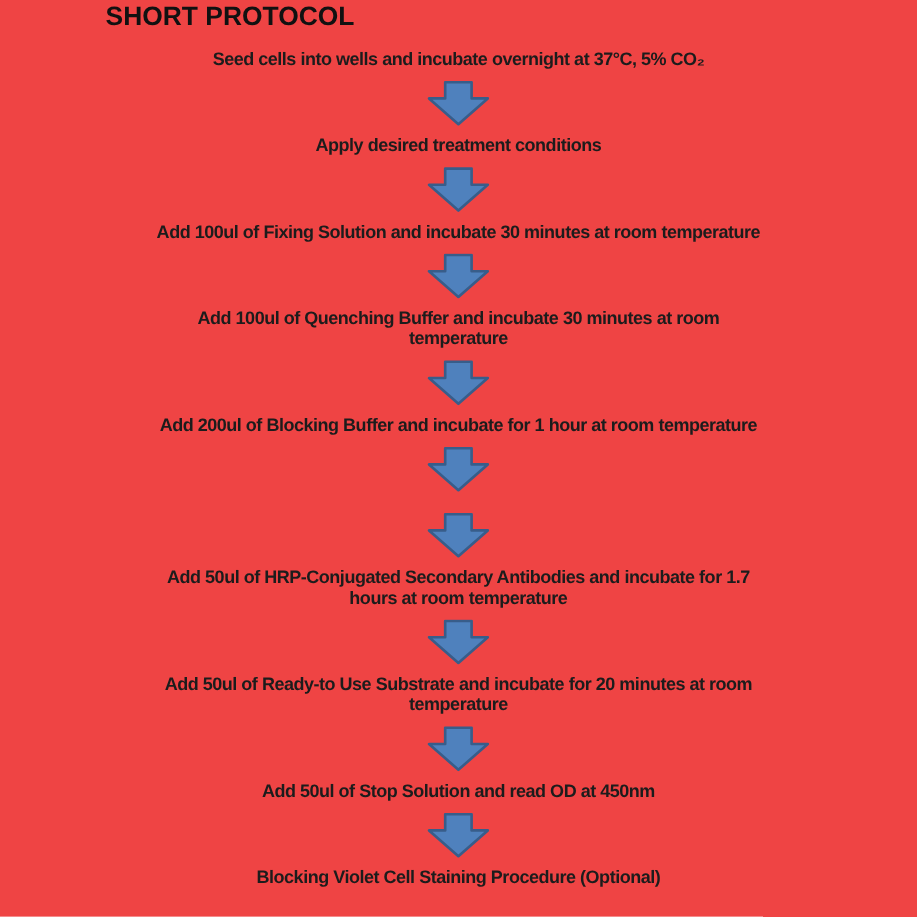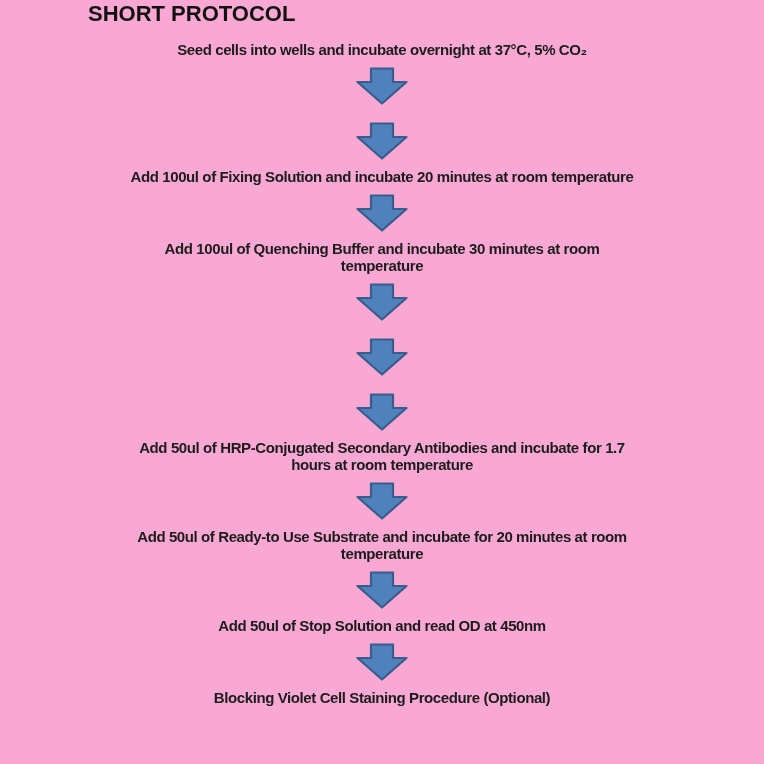--- a/index.html
+++ b/index.html
@@ -10,21 +10,21 @@
   }
   * { margin: 0; padding: 0; box-sizing: border-box; }
   html, body { background: #ffffff; }
   body {
     font-family: "Liberation Sans", "DejaVu Sans", sans-serif;
   }
   .page {
     position: relative;
     width: 764px;
     height: 764px;
-    background: #f9a8d4;
+    background: #ef4444;
     overflow: hidden;
   }
   .title {
     position: absolute;
     left: 88px;
     top: 1px;
     font-size: 22px;
     line-height: 26px;
     font-weight: bold;
     letter-spacing: 0px;
@@ -74,44 +74,46 @@
   <div class="flow">
 
     <div class="step">Seed cells into wells and incubate overnight at 37°C, 5% CO₂</div>
 
     <div class="arrow-wrap">
       <svg width="52" height="38" viewBox="0 0 52 38" aria-hidden="true">
         <polygon class="arrow-shape" points="15,1.5 37,1.5 37,15 50.5,15 26,36.5 1.5,15 15,15"></polygon>
       </svg>
     </div>
 
+    <div class="step">Apply desired treatment conditions</div>
 
     <div class="arrow-wrap">
       <svg width="52" height="38" viewBox="0 0 52 38" aria-hidden="true">
         <polygon class="arrow-shape" points="15,1.5 37,1.5 37,15 50.5,15 26,36.5 1.5,15 15,15"></polygon>
       </svg>
     </div>
 
-    <div class="step">Add 100ul of Fixing Solution and incubate 20 minutes at room temperature</div>
+    <div class="step">Add 100ul of Fixing Solution and incubate 30 minutes at room temperature</div>
 
     <div class="arrow-wrap">
       <svg width="52" height="38" viewBox="0 0 52 38" aria-hidden="true">
         <polygon class="arrow-shape" points="15,1.5 37,1.5 37,15 50.5,15 26,36.5 1.5,15 15,15"></polygon>
       </svg>
     </div>
 
     <div class="step">Add 100ul of Quenching Buffer and incubate 30 minutes at room
 temperature</div>
 
     <div class="arrow-wrap">
       <svg width="52" height="38" viewBox="0 0 52 38" aria-hidden="true">
         <polygon class="arrow-shape" points="15,1.5 37,1.5 37,15 50.5,15 26,36.5 1.5,15 15,15"></polygon>
       </svg>
     </div>
 
+    <div class="step">Add 200ul of Blocking Buffer and incubate for 1 hour at room temperature</div>
 
     <div class="arrow-wrap">
       <svg width="52" height="38" viewBox="0 0 52 38" aria-hidden="true">
         <polygon class="arrow-shape" points="15,1.5 37,1.5 37,15 50.5,15 26,36.5 1.5,15 15,15"></polygon>
       </svg>
     </div>
 
 
     <div class="arrow-wrap">
       <svg width="52" height="38" viewBox="0 0 52 38" aria-hidden="true">

